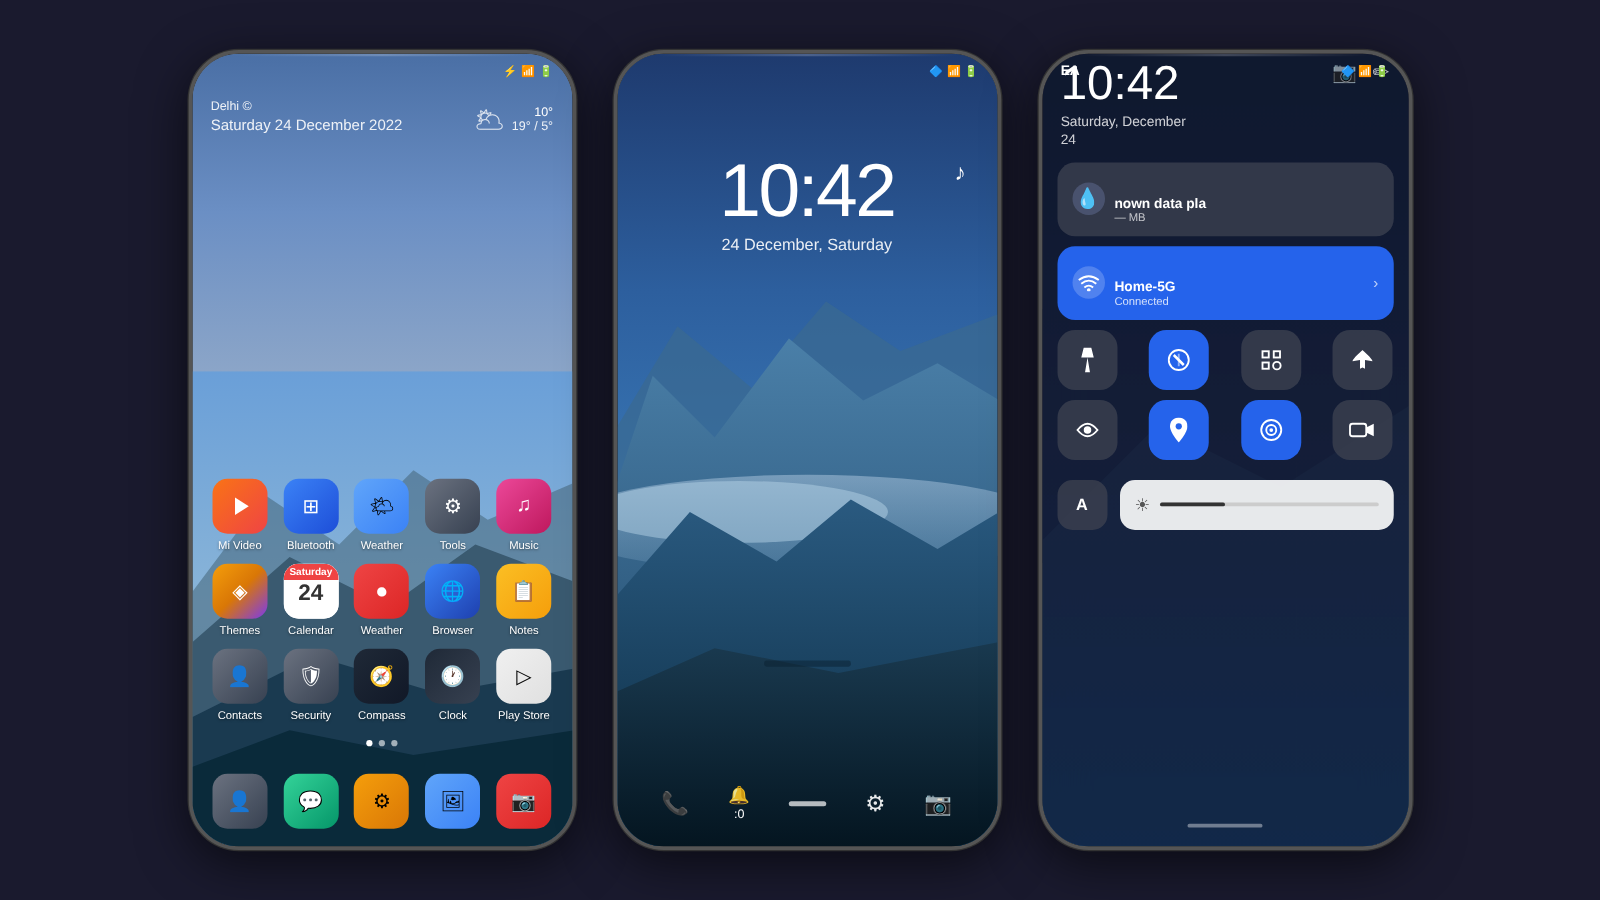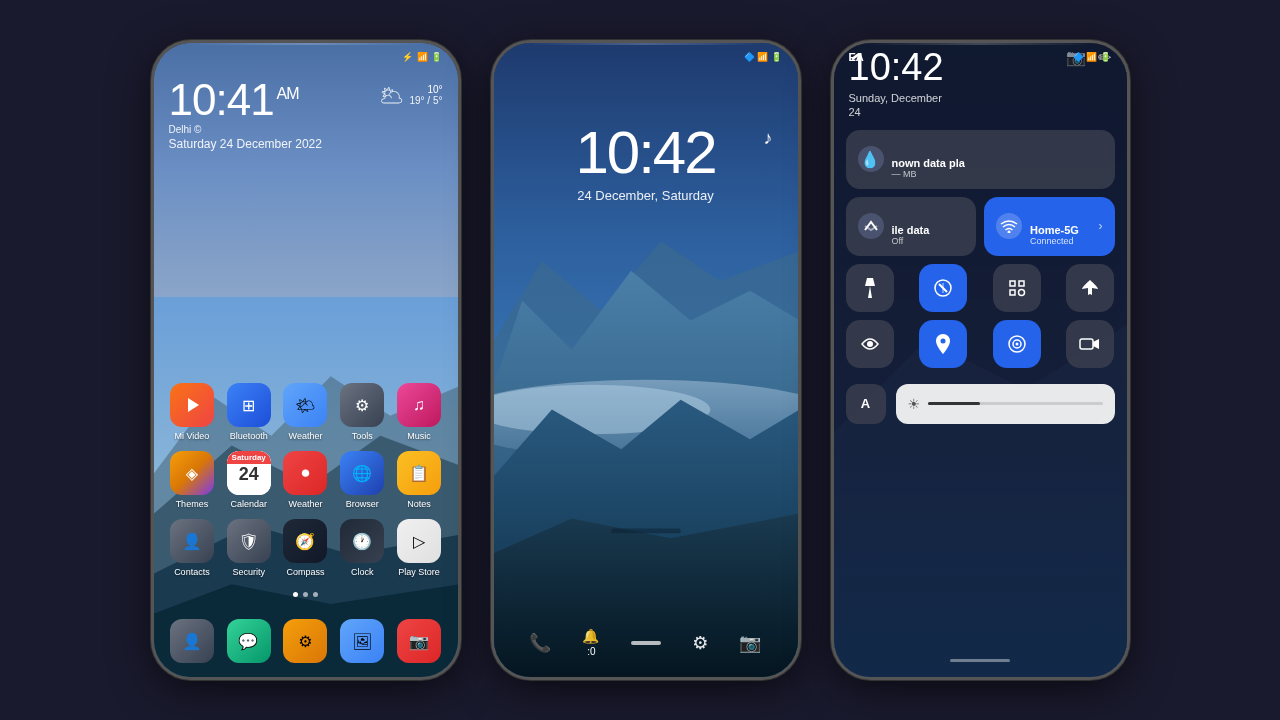--- a/index.html
+++ b/index.html
@@ -506,23 +506,20 @@
     <div class="status-bar">
       <span style="font-size:9px; font-weight:600;"></span>
       <div class="status-icons">
         <span>⚡</span>
           <span>📶</span>
           <span>🔋</span>
       </div>
     </div>
 
     <div class="clock-widget">
-      <div class="clock-time">
-        <span>10:41</span><span class="am-pm">AM</span>
-      </div>
       <div class="clock-location">Delhi ©</div>
       <div class="clock-date">Saturday 24  December 2022</div>
     </div>
 
     <div class="weather-widget">
       <div class="weather-icon-area">
         <span style="font-size:20px; opacity:0.8">🌥</span>
         <div>
           <div class="weather-temp">10°</div>
           <div class="weather-range">19° / 5°</div>
@@ -758,21 +755,21 @@
       <span style="font-weight:600; font-size:11px;">EA</span>
       <div class="status-icons">
         <span style="font-size:9px">🔷 📶 🔋</span>
       </div>
     </div>
 
     <div class="cc-time-area">
       <div>
         <div class="cc-time">10:42</div>
         <div class="cc-date-small">
-          <span>Sunday, December</span><br>
+          <span>Saturday, December</span><br>
           <span>24</span>
         </div>
       </div>
       <div class="cc-action-icons">
         <span class="cc-action-btn" style="font-size:16px">📷</span>
         <span class="cc-action-btn" style="font-size:16px">✏</span>
       </div>
     </div>
 
     <div class="cc-tiles">
@@ -783,32 +780,20 @@
             <span style="font-size:16px; color:#60a5fa">💧</span>
           </div>
           <div class="cc-tile-text">
             <div class="cc-tile-title">nown data pla</div>
             <div class="cc-tile-sub">— MB</div>
           </div>
         </div>
       </div>
 
       <div class="cc-row">
-        <div class="cc-tile dark">
-          <div class="cc-tile-icon" style="background:rgba(80,90,120,0.8)">
-            <svg width="16" height="16" viewBox="0 0 16 16" fill="none">
-              <path d="M2 12 L8 4 L14 12" stroke="white" stroke-width="2" fill="none"></path>
-              <path d="M2 8 L8 12 L14 8" stroke="white" stroke-width="2" fill="none" opacity="0.5"></path>
-            </svg>
-          </div>
-          <div class="cc-tile-text">
-            <div class="cc-tile-title">ile data</div>
-            <div class="cc-tile-sub">Off</div>
-          </div>
-        </div>
         <div class="cc-tile blue">
           <div class="cc-tile-icon" style="background:rgba(255,255,255,0.2)">
             <svg width="18" height="14" viewBox="0 0 18 14" fill="white">
               <path d="M1 5 Q9 -1 17 5" stroke="white" stroke-width="1.5" fill="none"></path>
               <path d="M3 8 Q9 3 15 8" stroke="white" stroke-width="1.5" fill="none"></path>
               <path d="M5.5 11 Q9 8 12.5 11" stroke="white" stroke-width="1.5" fill="none"></path>
               <circle cx="9" cy="13" r="1.5" fill="white"></circle>
             </svg>
           </div>
           <div class="cc-tile-text">

